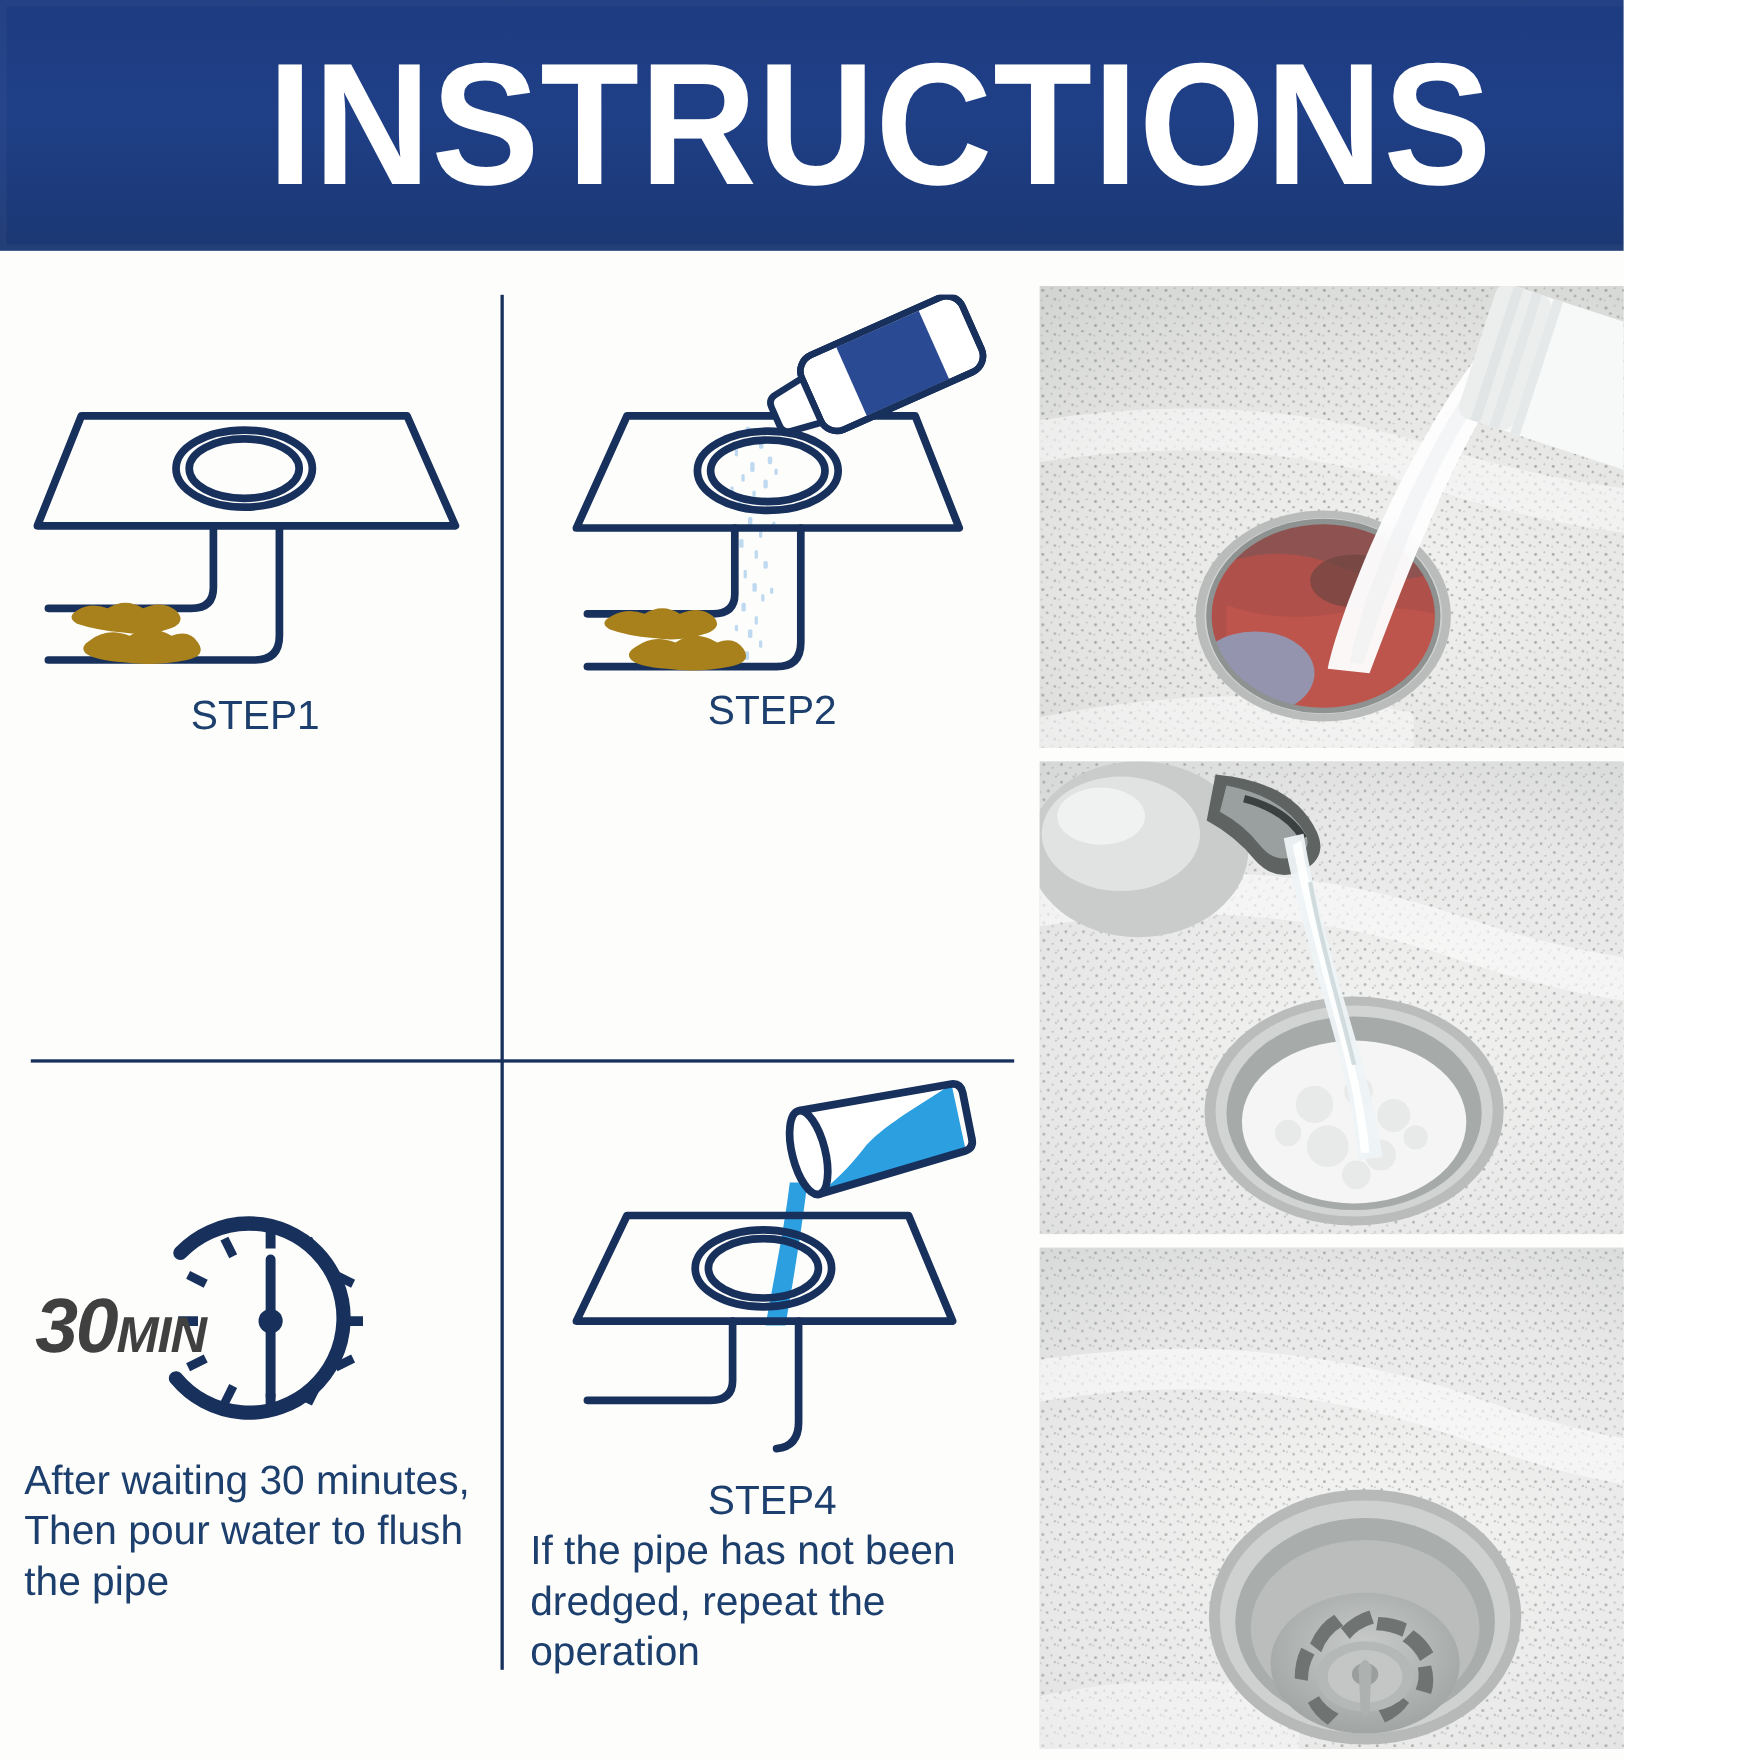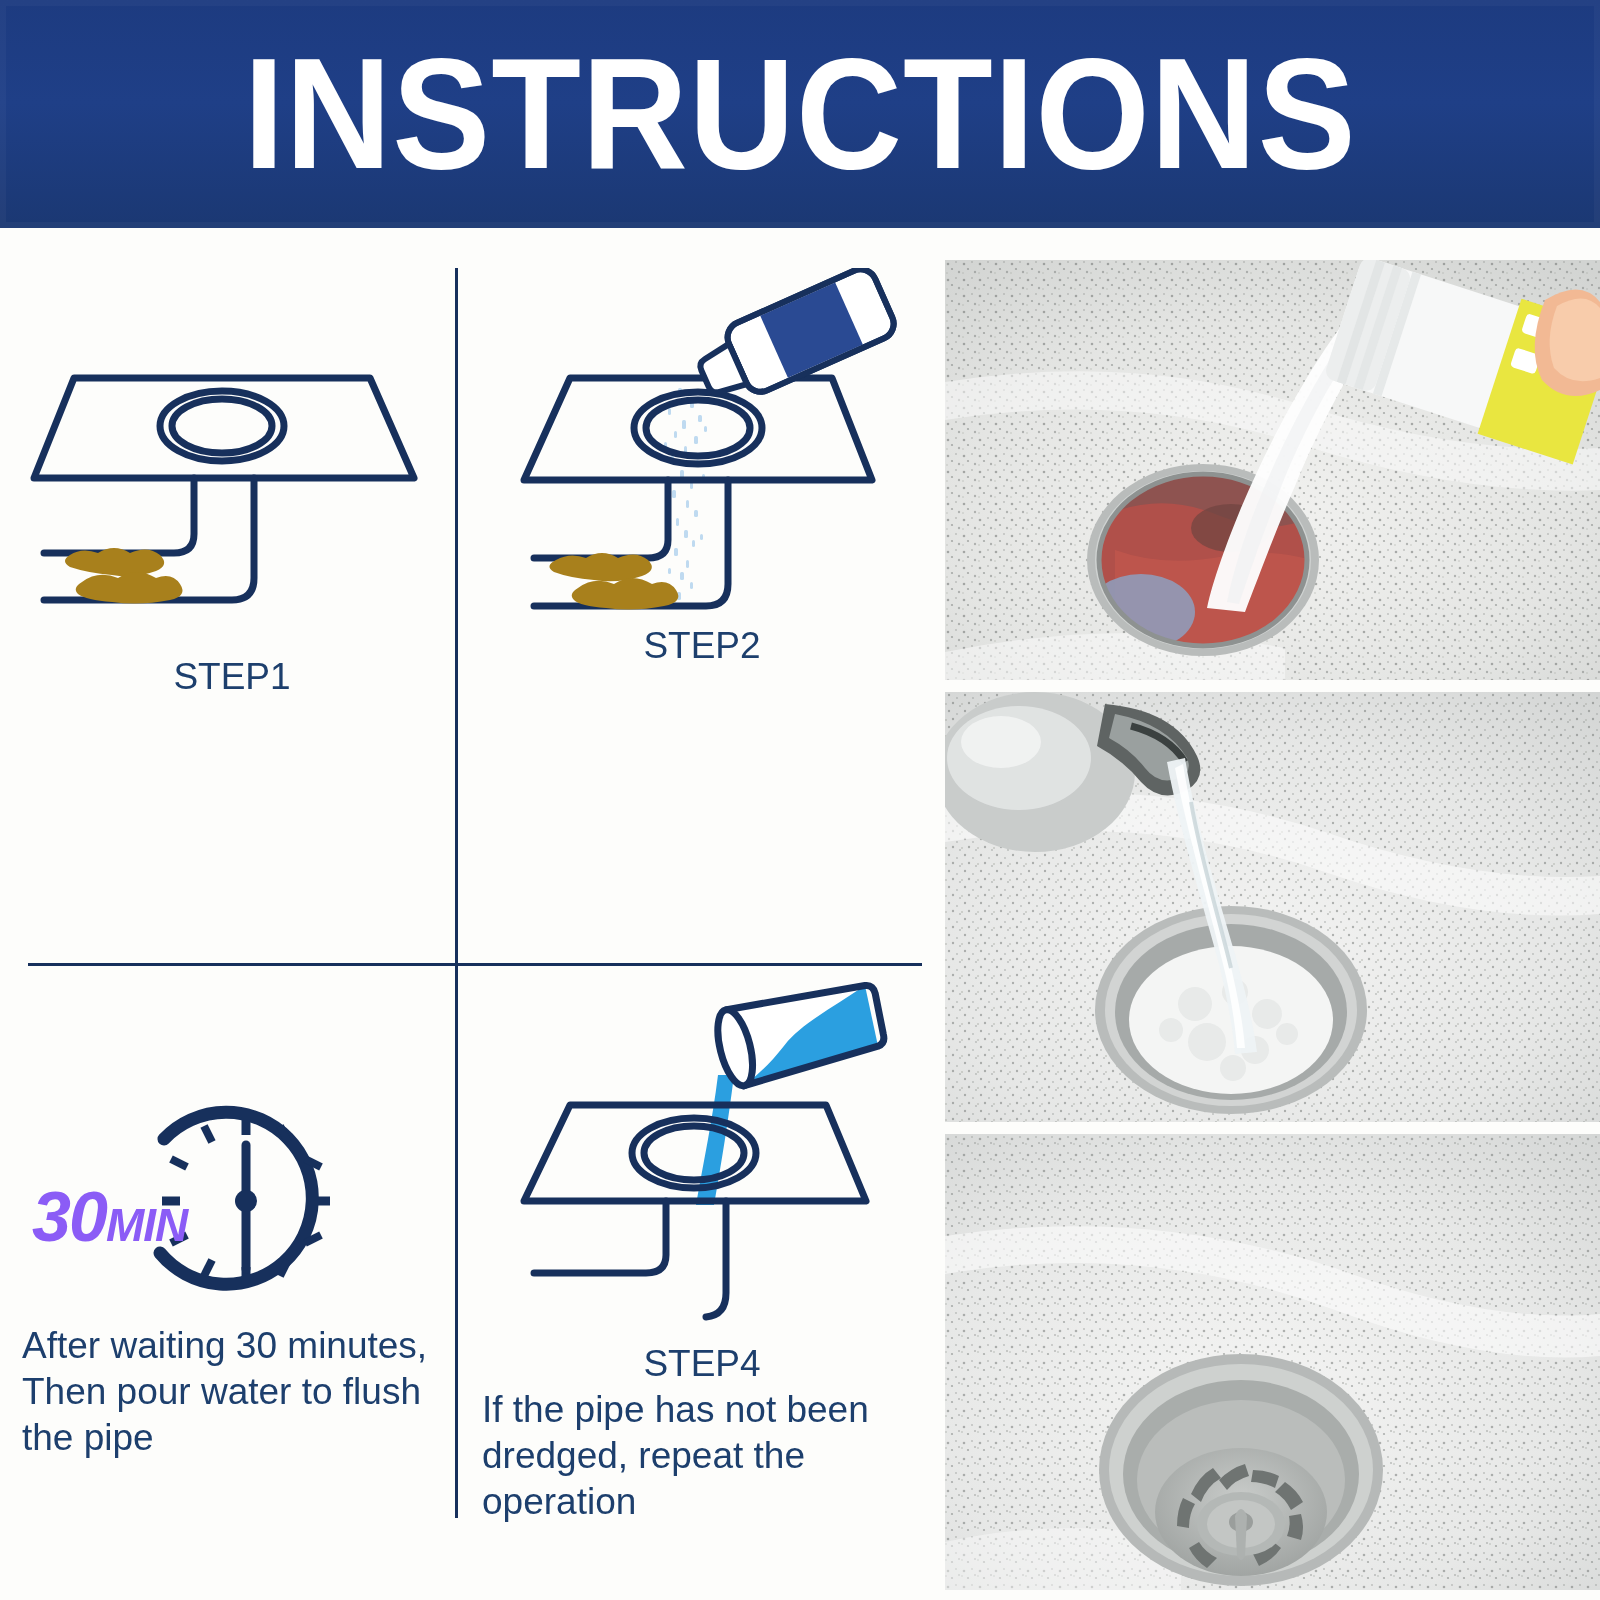--- a/index.html
+++ b/index.html
@@ -6,21 +6,21 @@
   html, body {
     margin: 0;
     padding: 0;
     background: #ffffff;
   }
   body {
     font-family: "Liberation Sans", sans-serif;
   }
   #page {
     position: relative;
-    width: 1600px;
+    width: 1476px;
     height: 1600px;
     background: #fdfdfb;
     overflow: hidden;
   }
 
   
   .banner {
     position: absolute;
     left: 0; top: 0;
     width: 1600px;
@@ -91,40 +91,40 @@
     font-family: "Liberation Sans", sans-serif;
     white-space: pre-line;
   }
 
   
   #cell-1 { left: 22px;  top: 110px; width: 420px; }
   #cell-2 { left: 482px; top: 40px;  width: 440px; }
   #cell-3 { left: 22px;  top: 845px; width: 420px; }
   #cell-4 { left: 482px; top: 735px; width: 440px; }
 
-  #cell-1 .step-label { margin-top: 36px; }
+  #cell-1 .step-label { margin-top: 10px; }
   #cell-2 .step-label { margin-top: 5px; }
   #cell-3 .step-label { margin-top: 18px; }
   #cell-4 .step-label { margin-top: 18px; }
 
   
   .clock-wrap {
     position: relative;
     height: 250px;
   }
   .clock-svg {
     position: absolute;
     left: 96px;
     top: 0;
   }
   .clock-text {
     position: absolute;
     left: 10px;
-    top: 104px;
-    color: #8b5cf6;
+    top: 92px;
+    color: #404040;
     font-family: "Liberation Sans", sans-serif;
     font-weight: bold;
     font-style: italic;
     white-space: nowrap;
   }
   .clock-text .num { font-size: 70px; letter-spacing: -2px; }
   .clock-text .unit { font-size: 46px; letter-spacing: -1px; }
 
   
   .photos {

